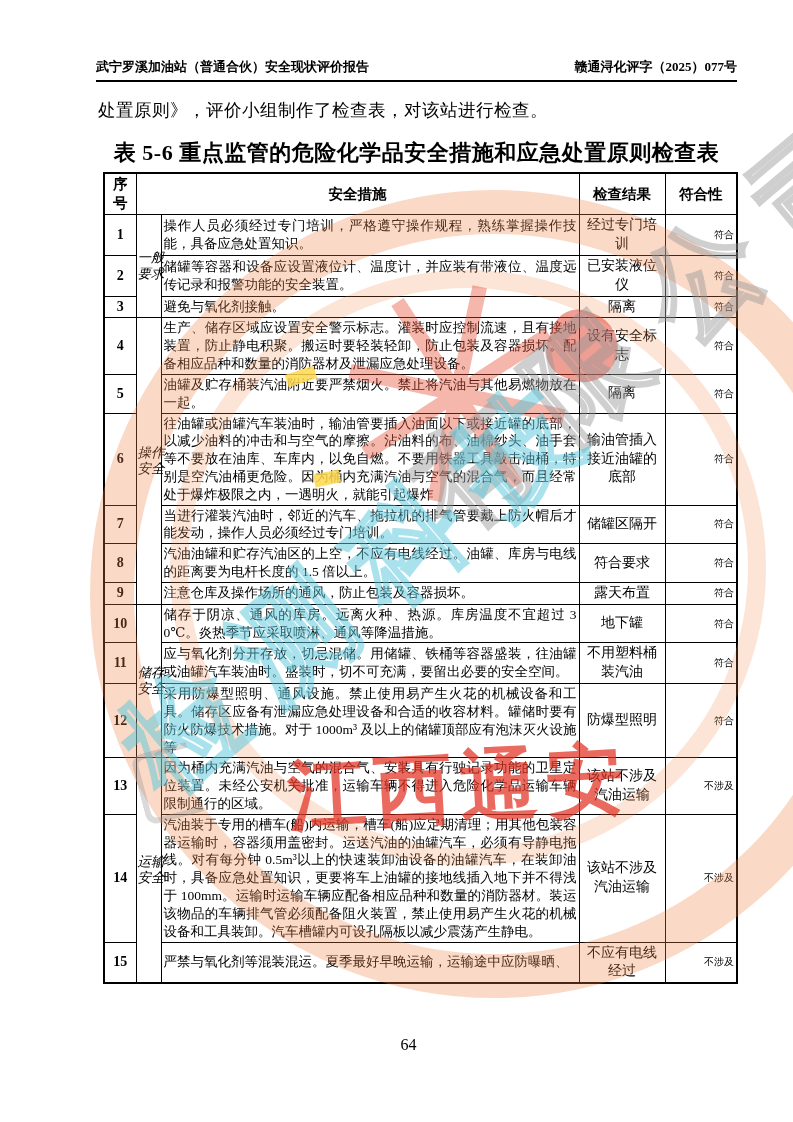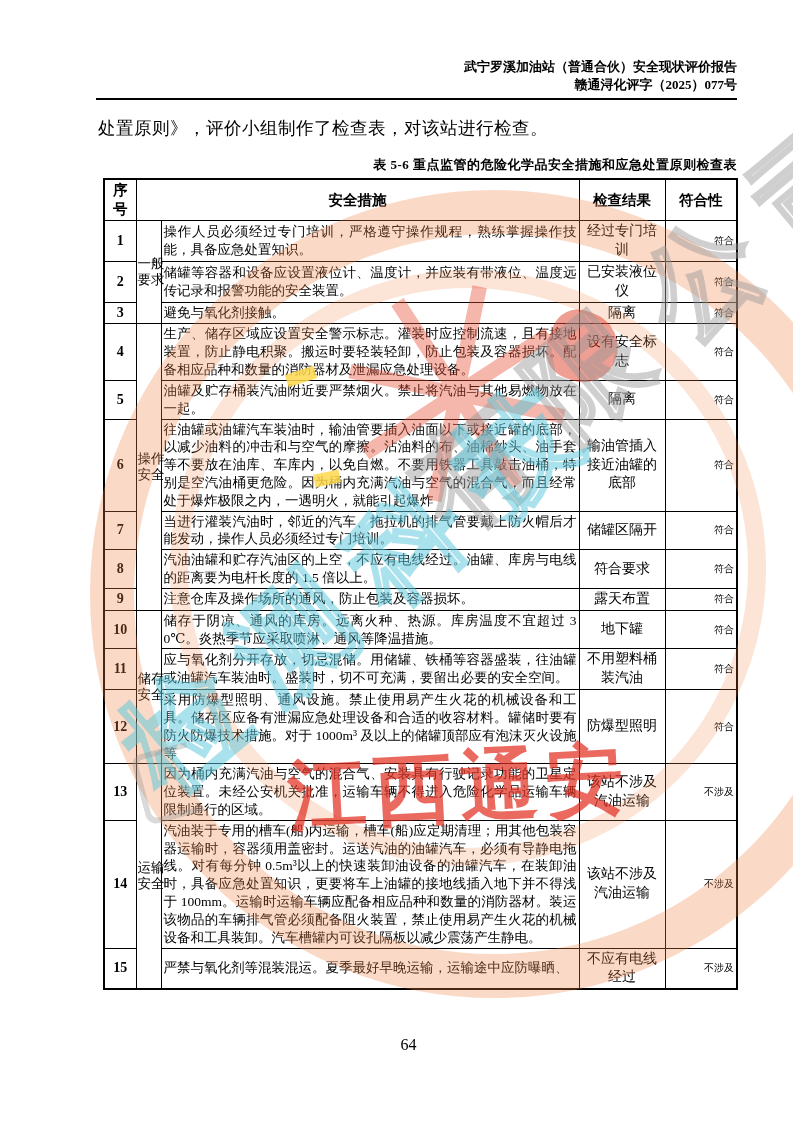--- a/index.html
+++ b/index.html
@@ -3,33 +3,33 @@
 <meta charset="utf-8">
 <style>
   html,body{margin:0;padding:0;}
   body{width:793px;height:1122px;background:#ffffff;position:relative;overflow:hidden;
        font-family:"Liberation Serif","DejaVu Serif",serif;color:#000;}
   .page{position:absolute;inset:0;}
   .content{position:relative;z-index:1;padding:58px 56px 0 96px;}
 
   
   .runhead{display:flex;justify-content:space-between;align-items:flex-end;
-           font-size:13px;font-weight:bold;padding-bottom:4px;border-bottom:2px solid #000;flex-direction:column;}
+           font-size:13px;font-weight:bold;padding-bottom:4px;border-bottom:2px solid #000;}
   .runhead span{white-space:nowrap;}
 
   .intro{font-size:17.5px;margin:16px 0 16px 2px;letter-spacing:.5px;}
 
-  .tbl-title{font-size:13px;font-weight:bold;text-align:right;margin:10px 0 4px 0;letter-spacing:.5px;}
+  .tbl-title{font-size:22px;font-weight:bold;text-align:center;margin:10px 0 4px 0;letter-spacing:.5px;}
 
   table.checklist{border-collapse:collapse;table-layout:fixed;width:504px;margin-left:7px;
                   border:2px solid #000;}
   table.checklist td,table.checklist th{border:1px solid #000;padding:1px 2px;vertical-align:middle;}
   th.h{font-size:14.5px;font-weight:bold;text-align:center;padding:3px 0;}
   td.no{font-size:14px;font-weight:bold;text-align:center;font-family:"Liberation Serif",serif;}
-  td.cat{padding:0;text-align:center;overflow:visible;}
+  td.cat{padding:0;text-align:center;overflow:visible;font-style:italic;}
   td.cat .catwrap{width:29px;margin-left:-2px;font-size:13.5px;line-height:1.18;
                   word-break:break-all;text-align:center;}
   td.measure{font-size:13.5px;line-height:1.32;text-align:justify;text-justify:inter-ideograph;
              word-break:break-all;padding:1px 3px;}
   td.result{font-size:14px;line-height:1.35;text-align:center;word-break:break-all;padding:1px 2px;}
   td.conf{font-size:10px;text-align:right;}
 
   .footer{position:absolute;z-index:1;top:1036px;left:12px;width:100%;text-align:center;
           font-size:16px;}
 

